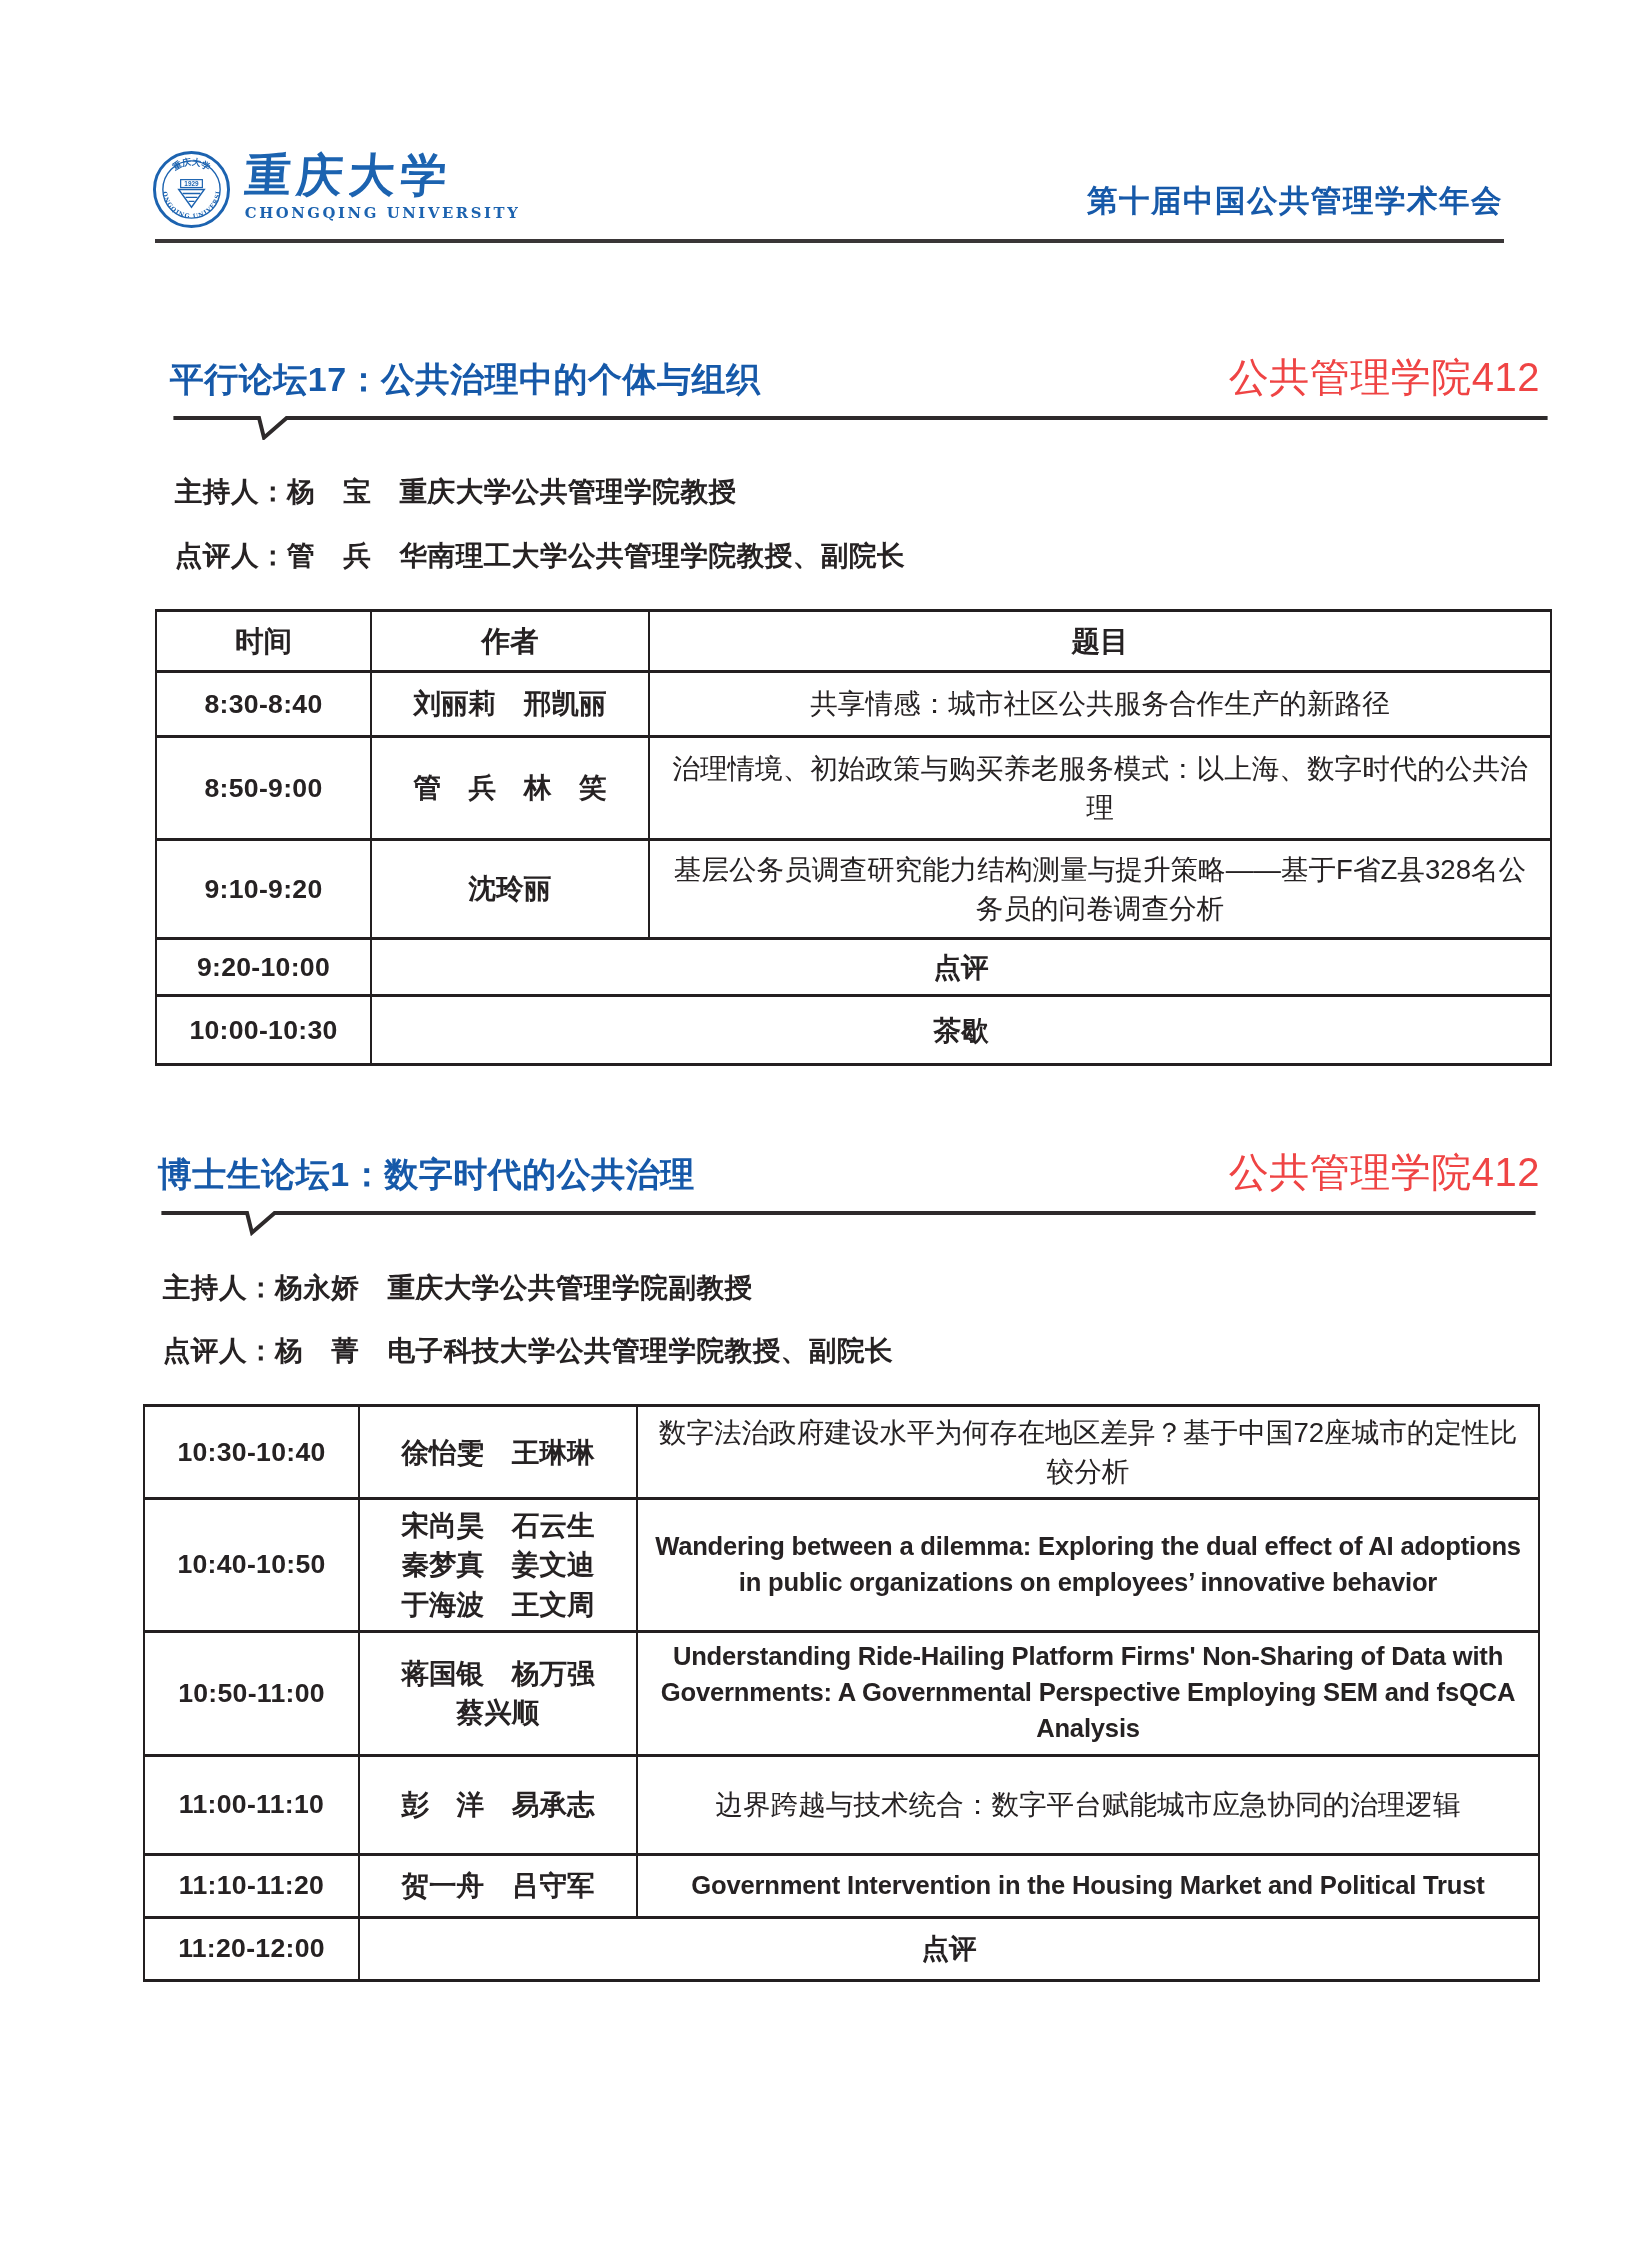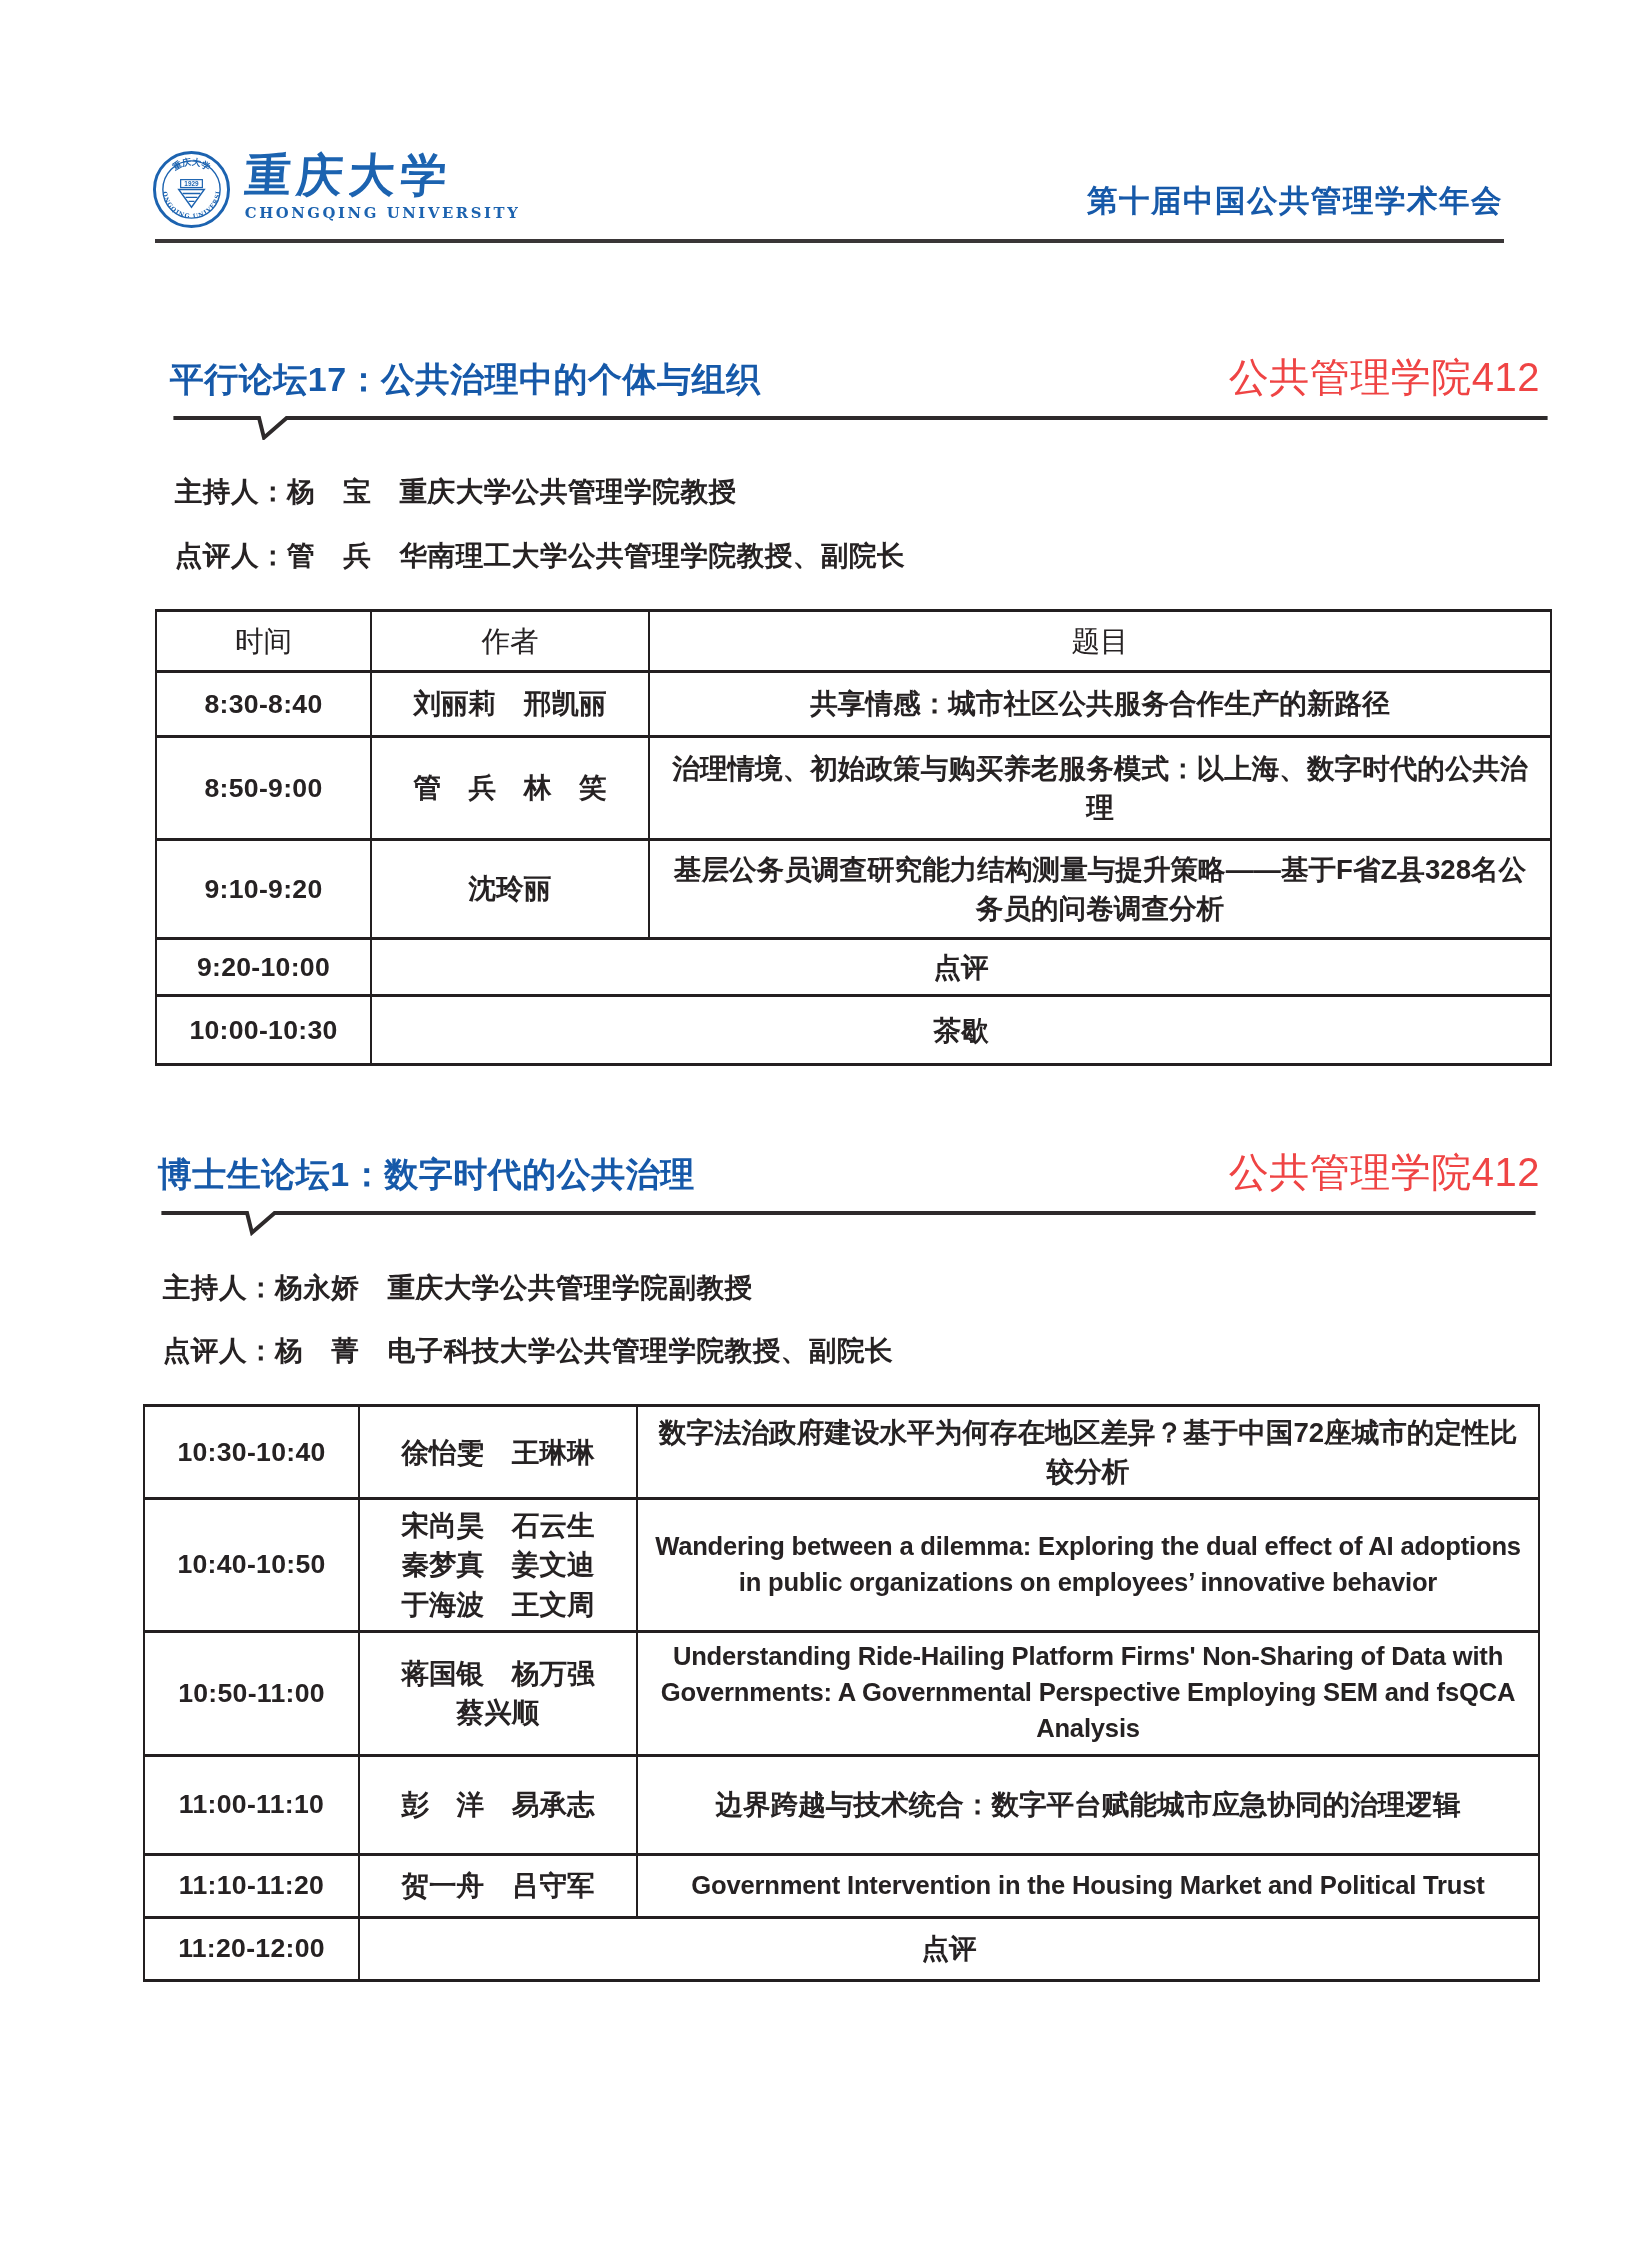--- a/index.html
+++ b/index.html
@@ -37,25 +37,25 @@
   .host-line{margin:33px 0 0 19.7px;font-size:27.6px;font-weight:bold;color:#262223;letter-spacing:0.5px;}
   .reviewer-line{margin:26.6px 0 0 19.7px;font-size:27.6px;font-weight:bold;color:#262223;letter-spacing:0.5px;}
   
   table.session{border-collapse:collapse;width:1397px;table-layout:fixed;margin-top:35px;}
   table.session td, table.session th{
     border-left:2px solid #231f20;border-right:2px solid #231f20;
     border-top:3.9px solid #231f20;border-bottom:3.9px solid #231f20;
     vertical-align:middle;text-align:center;padding:5.9px 11.8px;
     overflow:hidden;
   }
-  th.hcell{font-size:28.6px;font-weight:normal;color:#262223;}
+  th.hcell{font-size:28.6px;font-weight:bold;color:#262223;}
   td.t{font-size:26.6px;font-weight:600;letter-spacing:0.3px;color:#262223;padding:5.9px 3.9px;}
   td.a{font-size:27.6px;font-weight:bold;color:#262223;line-height:1.42;padding:5.9px 7.9px;}
   td.a div{white-space:nowrap;}
-  td.ti{font-size:27.6px;font-weight:bold;color:#262223;line-height:1.42;}
+  td.ti{font-size:27.6px;font-weight:normal;color:#262223;line-height:1.42;}
   td.ti.en{font-size:25.6px;font-weight:600;line-height:1.4;letter-spacing:-0.2px;}
   td.m{font-size:27.6px;font-weight:bold;color:#262223;}
   
   .seal-tri{stroke:#1c63b0;fill:none;stroke-width:1.4;}
 </style>
 </head>
 <body>
 
 <div class="header">
   <div class="logo">

